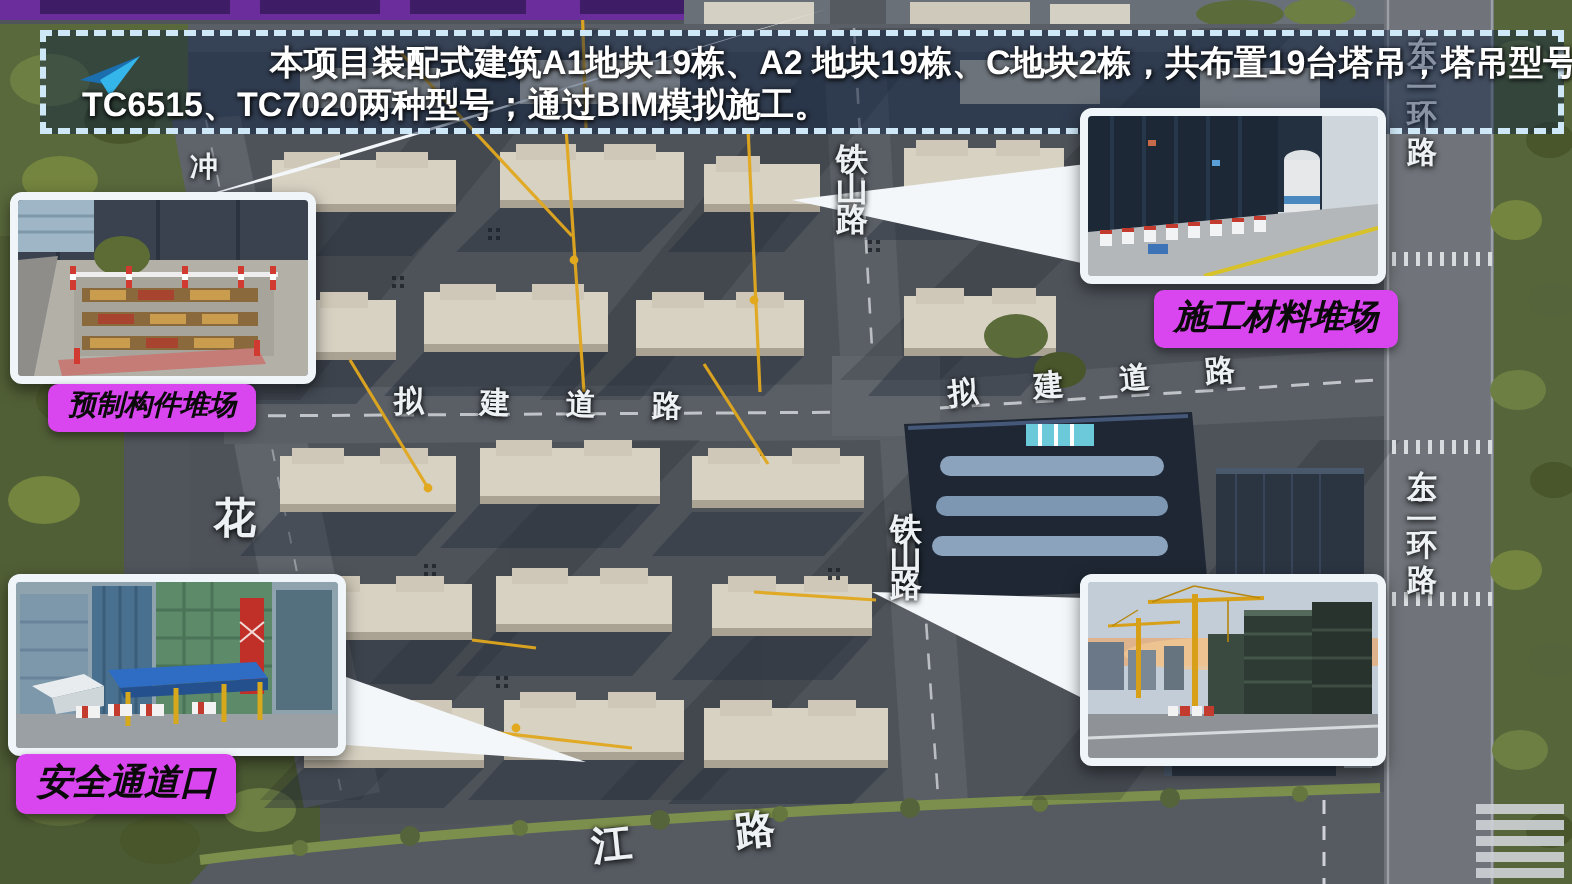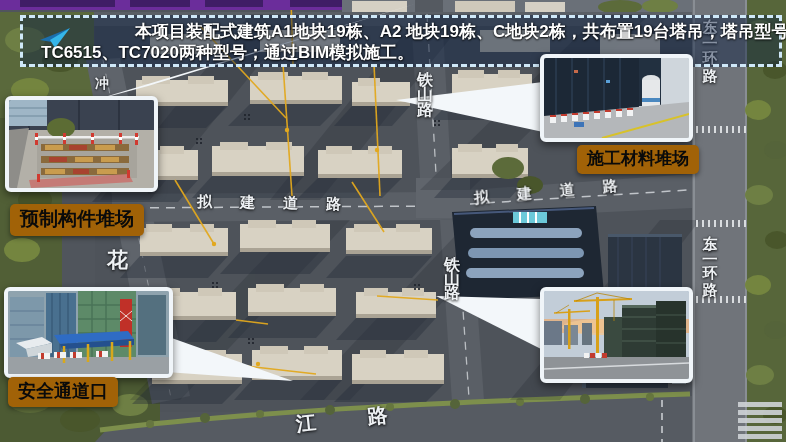--- a/index.html
+++ b/index.html
@@ -33,24 +33,24 @@
   #banner .plane{position:absolute;left:16px;top:9px;}
   
   .inset{position:absolute;z-index:5;border:4px solid #f0f5f9;border-radius:6px;
          box-shadow:0 3px 8px rgba(0,0,0,.5);overflow:hidden;background:#9db3c4;}
   #inset-precast{left:5px;top:96px;width:145px;height:88px;}
   #inset-material{left:540px;top:54px;width:145px;height:80px;}
   #inset-safety{left:4px;top:287px;width:161px;height:83px;}
   #inset-crane{left:540px;top:287px;width:145px;height:88px;}
   .inset svg{display:block;}
   
-  .tag{position:absolute;z-index:6;background:#a16207;color:#0a0a0a;font-weight:700;
+  .tag{position:absolute;z-index:6;background:#d946ef;color:#0a0a0a;font-weight:700;
        padding:2px 10px 4px;border-radius:5px;box-shadow:0 2px 5px rgba(0,0,0,.45);
-       white-space:nowrap;}
-  #tag-precast{left:10px;top:192px;font-size:19px;margin-top:12px;}
+       white-space:nowrap;font-style:italic;}
+  #tag-precast{left:24px;top:192px;font-size:14px;}
   #tag-material{left:577px;top:145px;font-size:17px;}
   #tag-safety{left:8px;top:377px;font-size:18px;text-align:center;}
   #tag-crane{left:601px;top:384px;font-size:18px;}
 </style>
 </head>
 <body>
 
 <div id="stage">
 
   <svg id="scene" width="786" height="442" viewBox="0 0 786 442">

